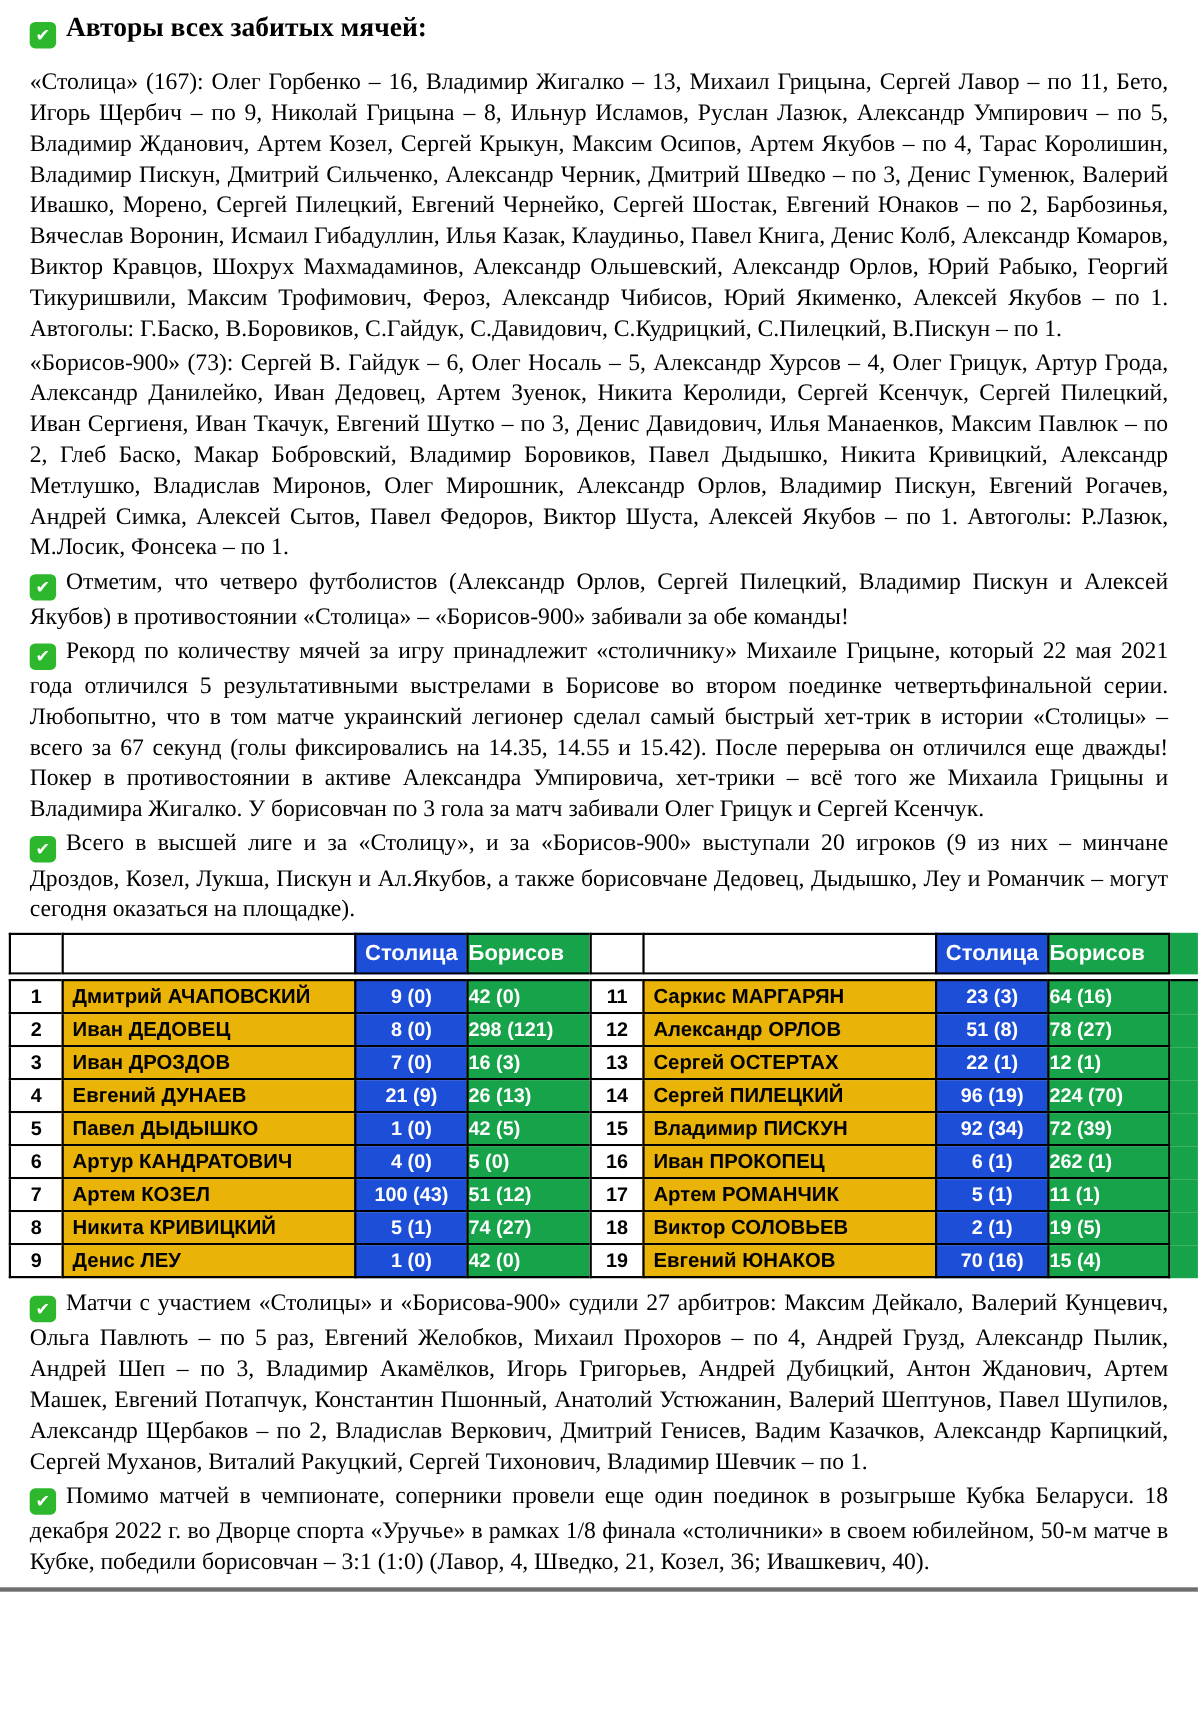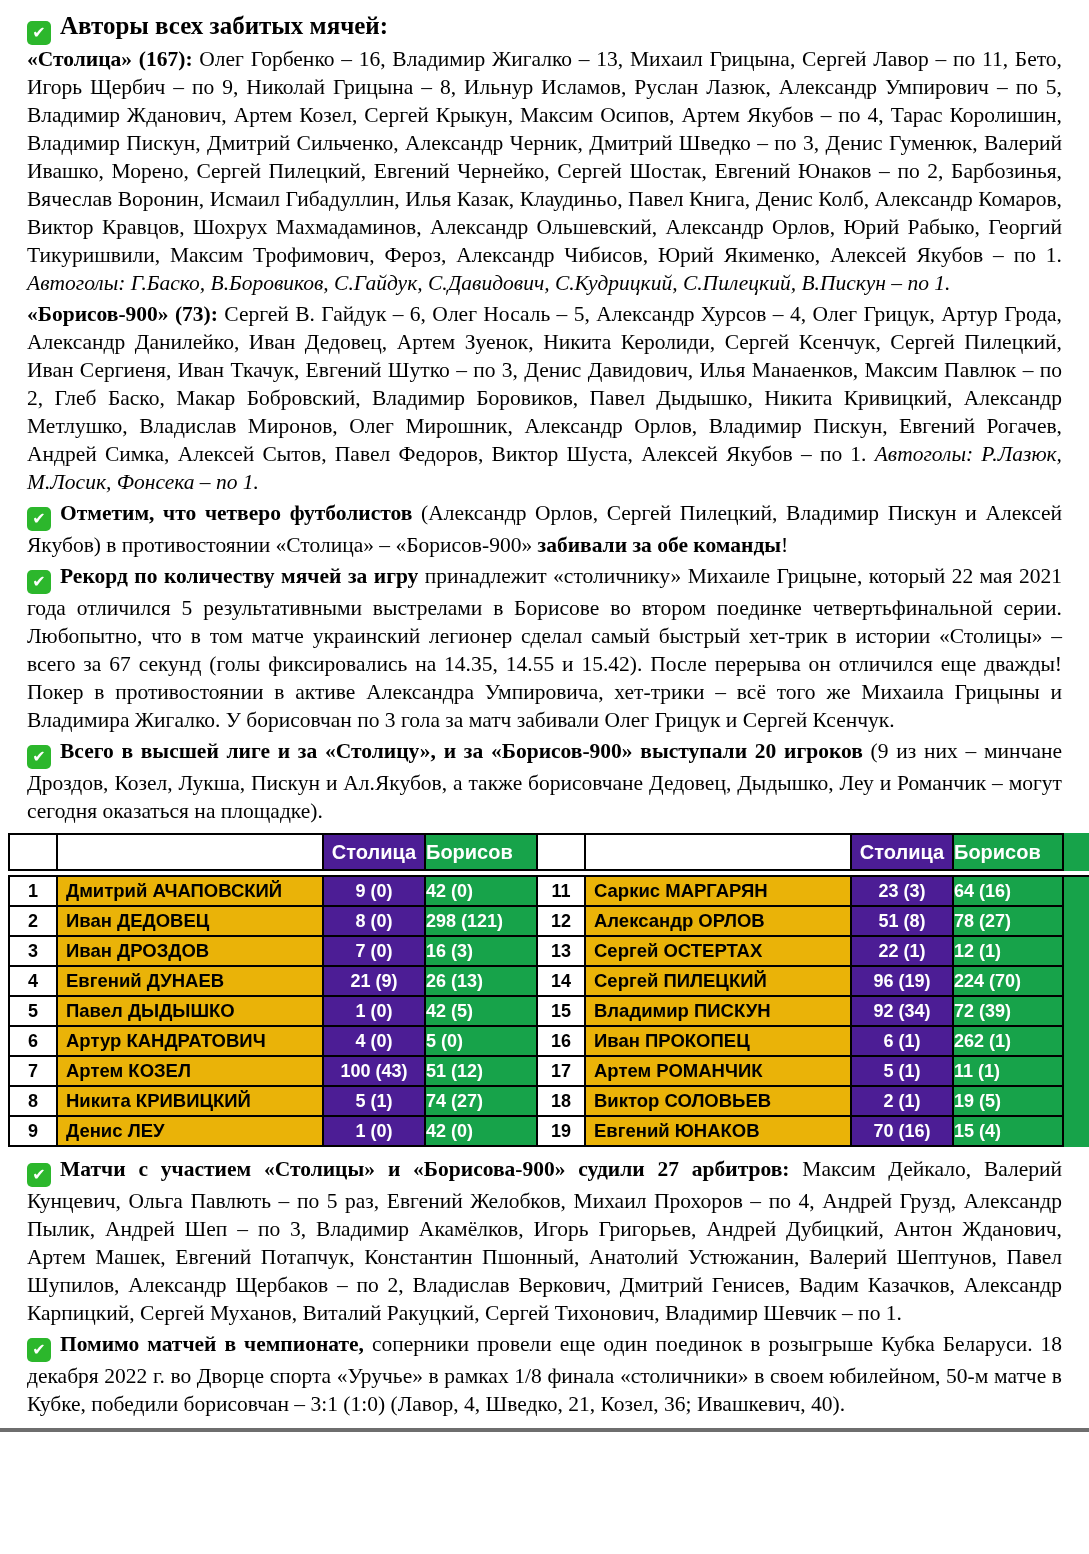--- a/index.html
+++ b/index.html
@@ -6,23 +6,23 @@
   body{
     width:1089px;
     background:#ffffff;
     color:#000000;
     font-family:"Liberation Serif", serif;
     font-size:21.5px;
     line-height:28px;
   }
   .page{padding:12px 27px 12px 27px;}
   .para{margin:0 0 3px 0;text-align:justify;}
-  .para.heading{font-size:25px;font-weight:bold;text-align:left;margin-bottom:0;}
-  .b{font-weight:bold;}
-  .i{font-style:italic;}
+  .para.heading{font-size:25px;font-weight:bold;text-align:left;margin-bottom:16px;}
+  .b{font-weight:normal;}
+  .i{}
   .check{
     display:inline-flex;
     width:24px;height:24px;
     border-radius:5px;
     background:#2cb72c;
     color:#ffffff;
     align-items:center;justify-content:center;
     font-size:16px;font-weight:bold;
     font-family:"DejaVu Sans", sans-serif;
     margin-right:9px;
@@ -45,21 +45,21 @@
     overflow:hidden;
     white-space:nowrap;
   }
   .tbl thead th{border-top:2px solid #000;height:34px;font-size:20px;}
   .tbl tbody td{height:26px;font-size:18px;}
   .tbl tbody tr:first-child td{border-top:2px solid #000;}
   .tbl .last{border-right:2px solid #000;}
   .tbl .edge{border:0;background:#17a34a;}
   .tbl .spacer td{border:0;height:4px;background:#ffffff;}
   .tbl .w{background:#ffffff;}
-  .tbl .blk{background:#4c1d95;color:#ffffff;text-align:center;}
+  .tbl .blk{background:#1d4ed8;color:#ffffff;text-align:center;}
   .tbl .grn{background:#17a34a;color:#ffffff;text-align:left;}
   .tbl td.rank{text-align:center;background:#ffffff;}
   .tbl td.name{text-align:left;padding-left:8px;background:#eab308;font-size:18.5px;}
   .bottom-strip{height:4px;background:#6e6e6e;margin:10px -27px 0 -27px;}
 </style>
 </head>
 <body>
 
 <div class="page">
 

